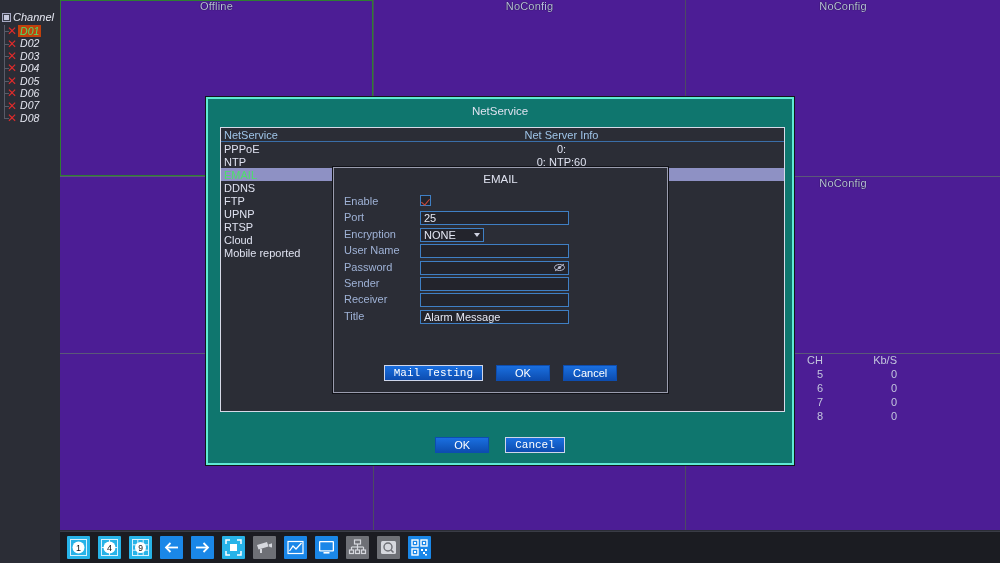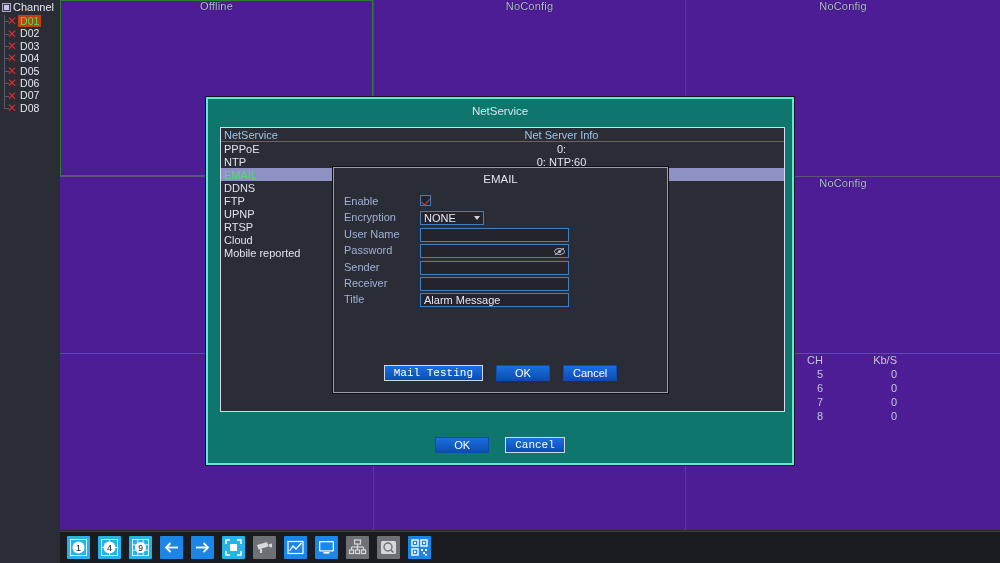--- a/index.html
+++ b/index.html
@@ -41,21 +41,22 @@
   }
   .vline-h {
     position: absolute; height: 1px; background: #5a5878;
   }
 
   
   #channel-panel {
     position: absolute;
     left: 0; top: 0; width: 60px; height: 530px;
     background: #2b2d36;
-    padding-top: 0;
+    padding-top: 10px;
+    font-style: italic;
   }
   .ch-head {
     display: flex; align-items: center; gap: 2px;
     padding: 1px 2px 2px 2px;
   }
   .ch-box {
     width: 9px; height: 9px;
     border: 1px solid #a8abc4;
     background: #3a3d49;
     position: relative; flex: none;
@@ -398,20 +399,24 @@
 
   <div id="email-dlg">
     <div class="dlg-title">EMAIL</div>
 
     <div class="frow">
       <span class="flabel">Enable</span>
       <span class="ck"></span>
     </div>
 
 
+    <div class="frow">
+      <span class="flabel">Port</span>
+      <span class="finput">25</span>
+    </div>
 
     <div class="frow">
       <span class="flabel">Encryption</span>
       <span class="fselect">
         <span>NONE</span>
         <span class="caret"></span>
       </span>
     </div>
 
     <div class="frow">

